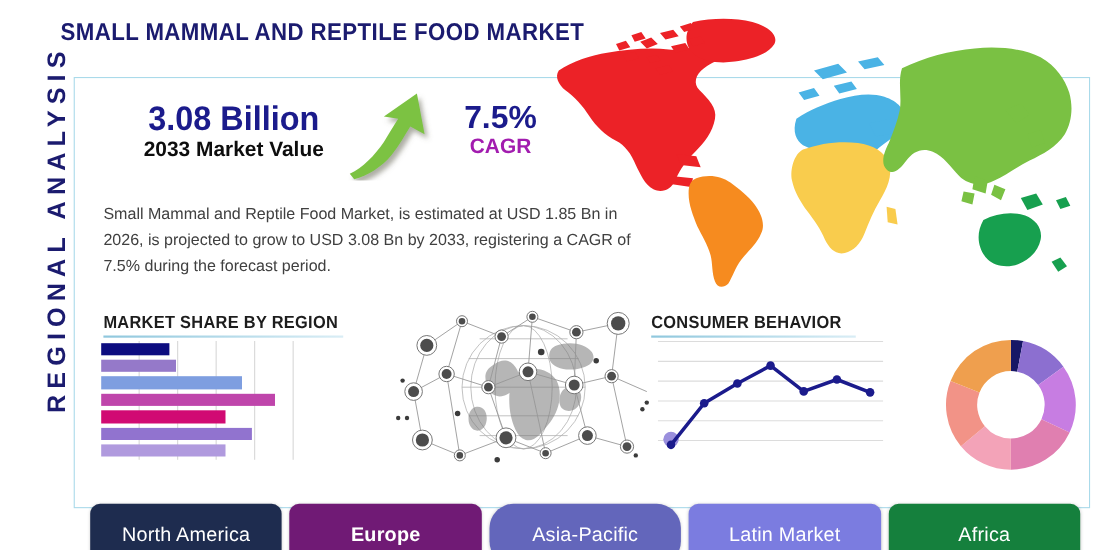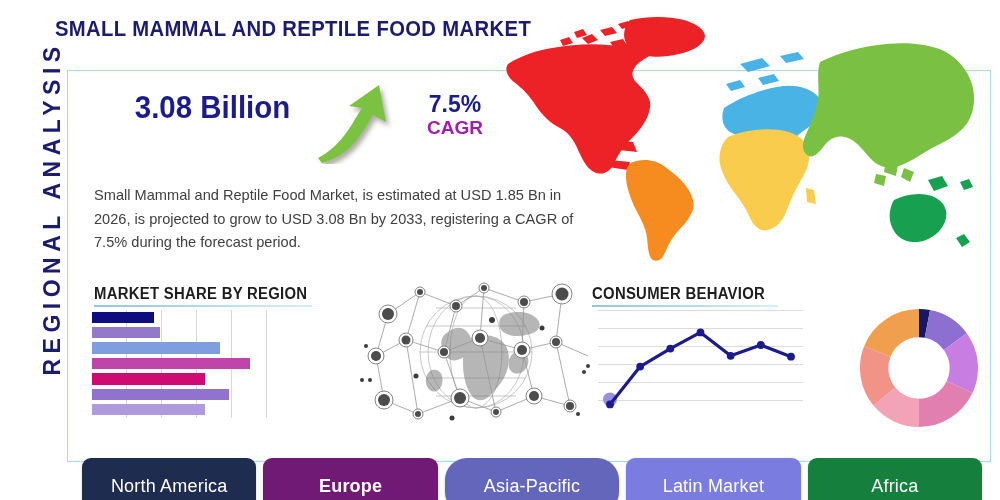--- a/index.html
+++ b/index.html
@@ -32,21 +32,21 @@
     border:1.5px solid #aadaea;box-sizing:border-box;background:transparent;
   }
 
   
   .kpi-block{position:absolute;}
   #kpi-value-block{left:95px;top:92px;width:235px;text-align:center;}
   #kpi-value{font-size:31px;font-weight:700;color:#1b1b8c;line-height:1.05;
     transform:scaleX(.95);transform-origin:center;}
   #kpi-value-label{font-size:19px;font-weight:700;color:#0d0d0d;line-height:1.15;margin-top:1px;}
   #kpi-cagr-block{left:390px;top:92px;width:130px;text-align:center;}
-  #kpi-cagr{font-size:23px;font-weight:700;color:#1b1b8c;line-height:1.05;}
+  #kpi-cagr{font-size:29px;font-weight:700;color:#1b1b8c;line-height:1.05;}
   #kpi-cagr-label{font-size:19px;font-weight:700;color:#a21caf;line-height:1.15;margin-top:1px;}
 
   #growth-arrow{position:absolute;left:316px;top:82px;width:80px;height:82px;}
 
   
   #summary-text{
     position:absolute;left:94px;top:184px;width:486px;
     font-size:14.6px;line-height:1.62;color:#404040;
   }
 
@@ -94,20 +94,21 @@
 <div class="root">
 
   <div id="side-label">REGIONAL ANALYSIS</div>
 
   <div id="page-title">SMALL MAMMAL AND REPTILE FOOD MARKET</div>
 
   <div id="content-frame"></div>
 
   <div class="kpi-block" id="kpi-value-block">
     <div id="kpi-value">3.08 Billion</div>
+    <div id="kpi-value-label">2033 Market Value</div>
   </div>
 
   <div id="growth-arrow">
     <svg viewBox="0 0 80 82" width="80" height="82">
       <defs>
         <filter id="arrShadow" x="-30%" y="-30%" width="170%" height="170%">
           <feDropShadow dx="3" dy="4" stdDeviation="2.4" flood-color="#6b6b5a" flood-opacity=".55"></feDropShadow>
         </filter>
       </defs>
       <path filter="url(#arrShadow)" fill="#7cc242" d="M2 76 C14 70 24 60 33 47 C38 39 42 32 46 26 L33 24 L63 3 L70 40 L57 33 C52 41 47 50 40 59 C31 70 18 78 6 81 Z"></path>

